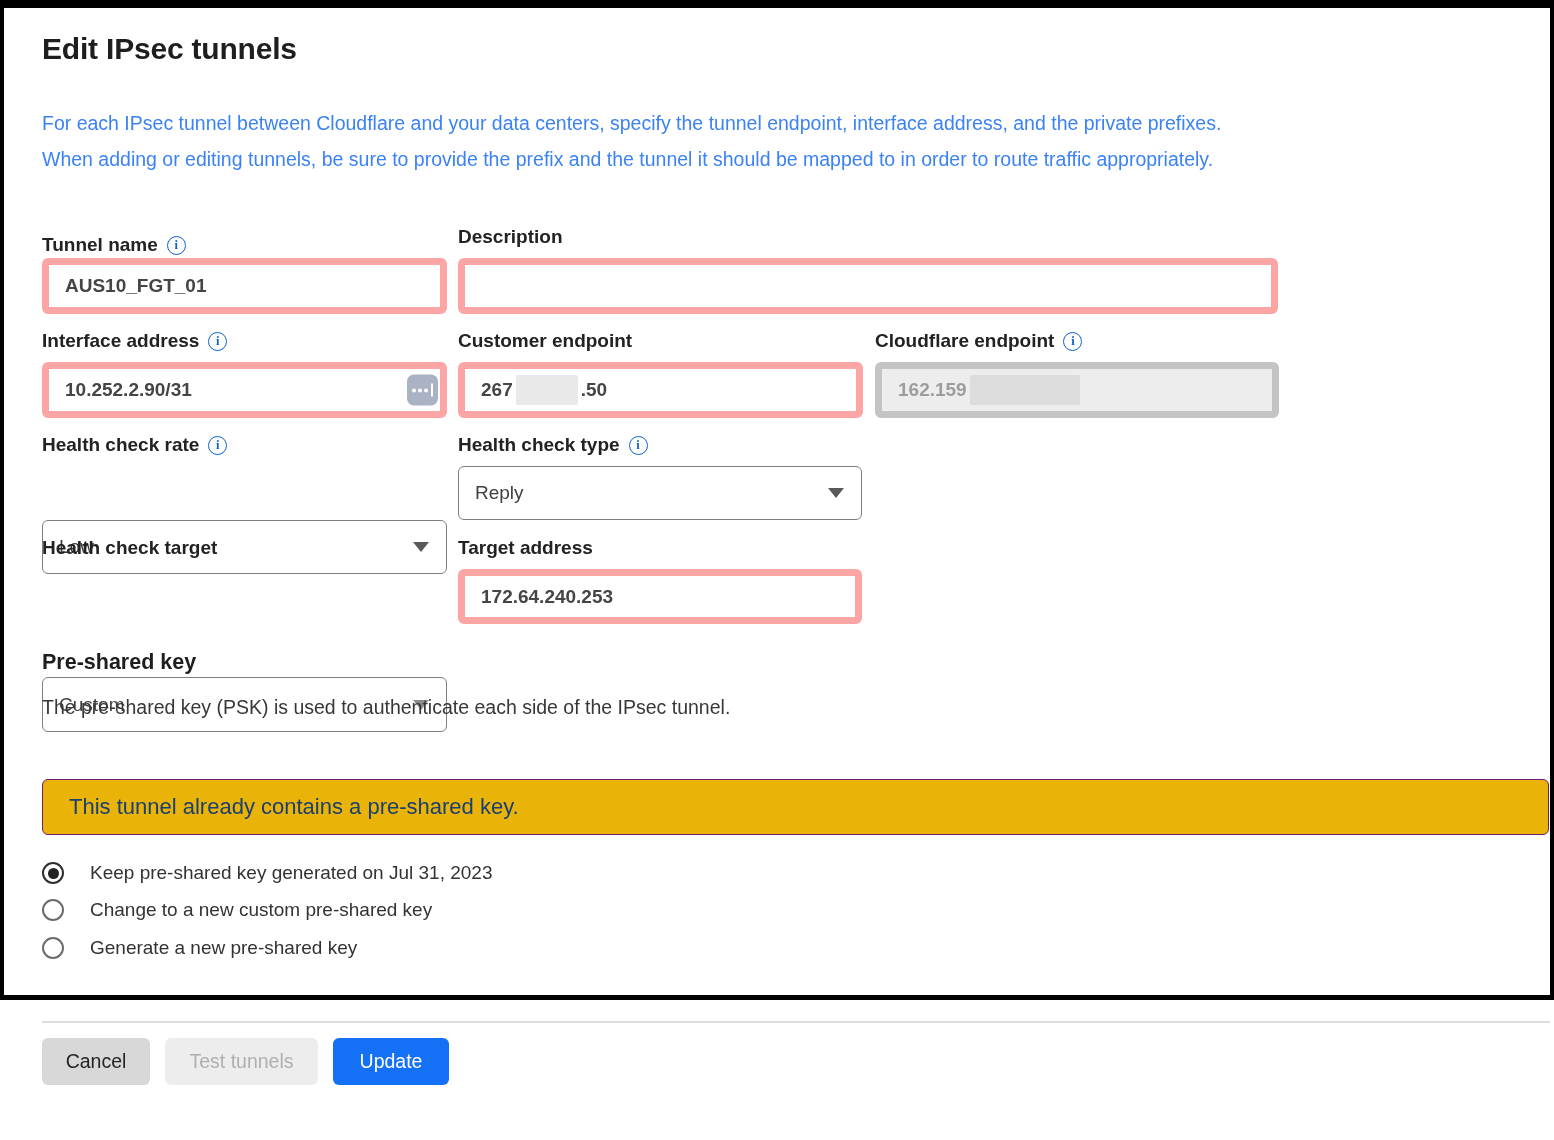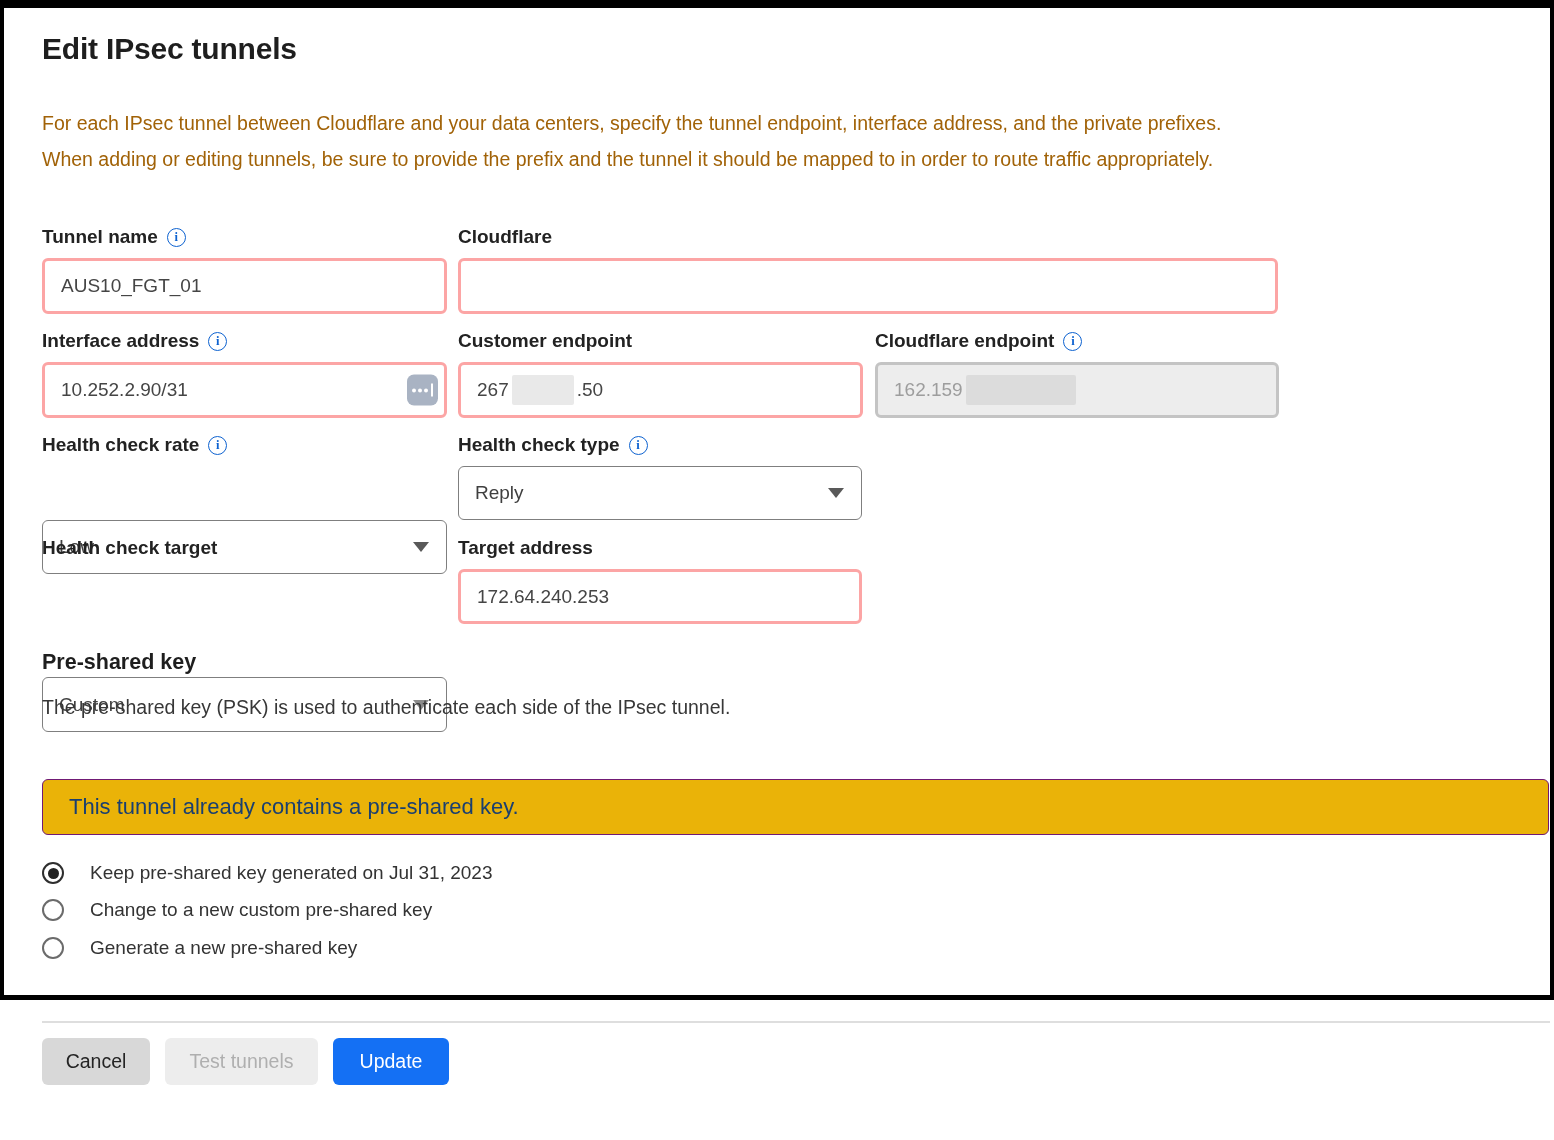--- a/index.html
+++ b/index.html
@@ -5,33 +5,33 @@
   * { margin:0; padding:0; box-sizing:border-box; }
   html,body { width:1554px; height:1140px; overflow:hidden; background:#fff;
               font-family:"Liberation Sans","DejaVu Sans",sans-serif; }
   .page { position:relative; width:1554px; height:1000px; background:#fff; }
   .frame { position:absolute; inset:0; border:solid #000; border-width:8px 4px 5px 4px;
            pointer-events:none; z-index:50; }
 
   .abs { position:absolute; }
 
   .page-title { left:42px; top:32px; font-size:30px; font-weight:700; color:#1e1e1e; letter-spacing:-0.2px; }
-  .intro { left:42px; width:1490px; font-size:19.5px; color:#a16207; line-height:36px; }
+  .intro { left:42px; width:1490px; font-size:19.5px; color:#3b82f6; line-height:36px; }
 
   
   .field-label { display:flex; align-items:center; gap:9px; font-size:19px; font-weight:600; color:#222; height:26px; }
   .info-icon { width:19px; height:19px; border:1.6px solid #0d62d0; border-radius:50%;
                color:#0d62d0; font-size:12.5px; font-weight:700; line-height:16px;
                display:flex; align-items:center; justify-content:center;
                font-family:"Liberation Serif",serif; cursor:pointer; }
 
   
-  .tbox { border:3px solid #fca5a5; border-radius:6px; background:#fff; font-size:19px;
+  .tbox { border:7px solid #fca5a5; border-radius:6px; background:#fff; font-size:19px;
           color:#454545; padding:0 16px; display:flex; align-items:center;
-          font-family:"Liberation Sans","DejaVu Sans",sans-serif; }
+          font-family:"Liberation Sans","DejaVu Sans",sans-serif;font-weight:bold; }
   input.tbox { width:100%; height:100%; outline:none; display:block; }
   .tbox.disabled { background:#ededed; border-color:#c4c4c4; color:#9d9d9d; }
   .redacted { display:inline-block; height:30px; background:#e9e9e9; border-radius:2px; margin:0 3px; }
   .redacted.on-gray { background:#dcdcdc; }
 
   
   .selectbox { border:1px solid #7f7f7f; border-radius:6px; background:#fff; font-size:19px;
                color:#3f3f3f; padding:0 16px; display:flex; align-items:center; cursor:pointer; position:relative; }
   .caret { position:absolute; right:17px; top:50%; transform:translateY(-50%);
            width:0; height:0; border-left:8px solid transparent; border-right:8px solid transparent;
@@ -73,26 +73,26 @@
 <div class="page">
   <div class="frame"></div>
 
   <div class="abs page-title">Edit IPsec tunnels</div>
 
   <div class="abs intro" style="top:105px;">
     <div>For each IPsec tunnel between Cloudflare and your data centers, specify the tunnel endpoint, interface address, and the private prefixes.</div>
     <div>When adding or editing tunnels, be sure to provide the prefix and the tunnel it should be mapped to in order to route traffic appropriately.</div>
   </div>
 
-  <div class="abs field-label" style="left:42px; top:224px;">
+  <div class="abs field-label" style="left:42px; top:232px;">
     <span>Tunnel name</span>
     <span class="info-icon">i</span>
   </div>
   <div class="abs field-label" style="left:458px; top:224px;">
-    <span>Cloudflare</span>
+    <span>Description</span>
   </div>
 
   <div class="abs" style="left:42px; top:258px; width:405px; height:56px;">
     <input class="tbox" type="text" value="AUS10_FGT_01" style="">
   </div>
   <div class="abs" style="left:458px; top:258px; width:820px; height:56px;">
     <input class="tbox" type="text" value="" style="">
   </div>
 
   <div class="abs field-label" style="left:42px; top:328px;">

